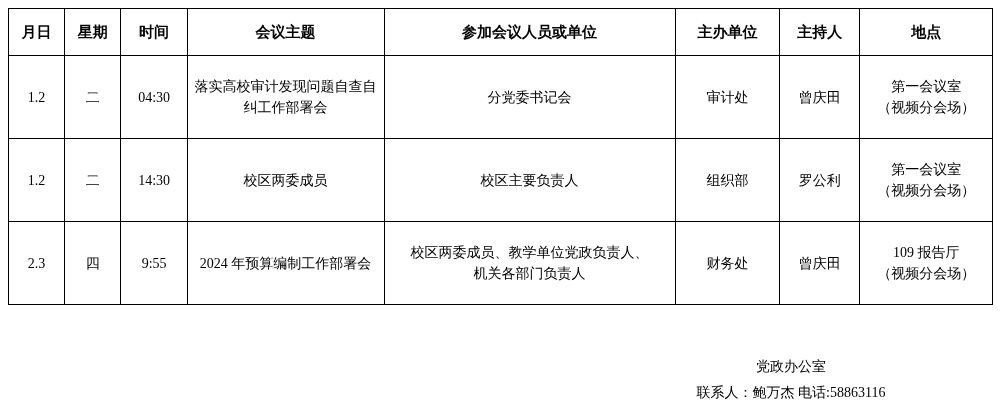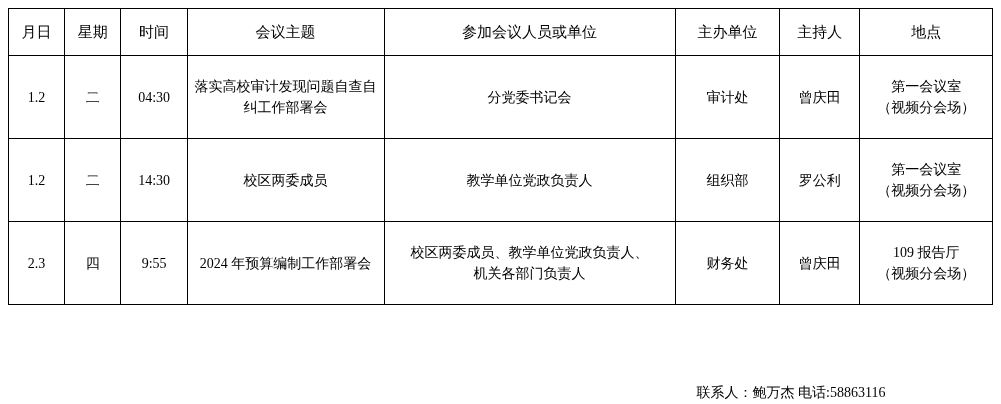--- a/index.html
+++ b/index.html
@@ -31,21 +31,21 @@
   table.schedule td {
     border: 1px solid #000000;
     text-align: center;
     vertical-align: middle;
     padding: 4px 6px;
     line-height: 1.5;
     font-size: 14px;
   }
   table.schedule thead th {
     height: 38px;
-    font-weight: normal;
+    font-weight: bold;
     font-size: 15px;
   }
   table.schedule tbody td {
     height: 74px;
     font-weight: normal;
   }
   .col-date   { width: 56px; }
   .col-week   { width: 56px; }
   .col-time   { width: 66px; }
   .col-topic  { width: 196px; }
@@ -134,21 +134,21 @@
         <td>1.2</td>
         <td>二</td>
         <td>14:30</td>
         <td>
           <span class="cell-lines">
             <span class="l">校区两委成员</span>
           </span>
         </td>
         <td>
           <span class="cell-lines">
-            <span class="l">教学单位党政负责人</span>
+            <span class="l">校区主要负责人</span>
           </span>
         </td>
         <td>组织部</td>
         <td>罗公利</td>
         <td>
           <span class="cell-lines">
             <span class="l">第一会议室</span>
             <span class="l">（视频分会场）</span>
           </span>
         </td>
@@ -174,16 +174,17 @@
           <span class="cell-lines">
             <span class="l">109 报告厅</span>
             <span class="l">（视频分会场）</span>
           </span>
         </td>
       </tr>
     </tbody>
   </table>
 
   <div class="footer">
+    <span class="fline">党政办公室</span>
     <span class="fline contact">联系人：鲍万杰  电话:58863116</span>
   </div>
 
 </div>
 
 </body></html>

